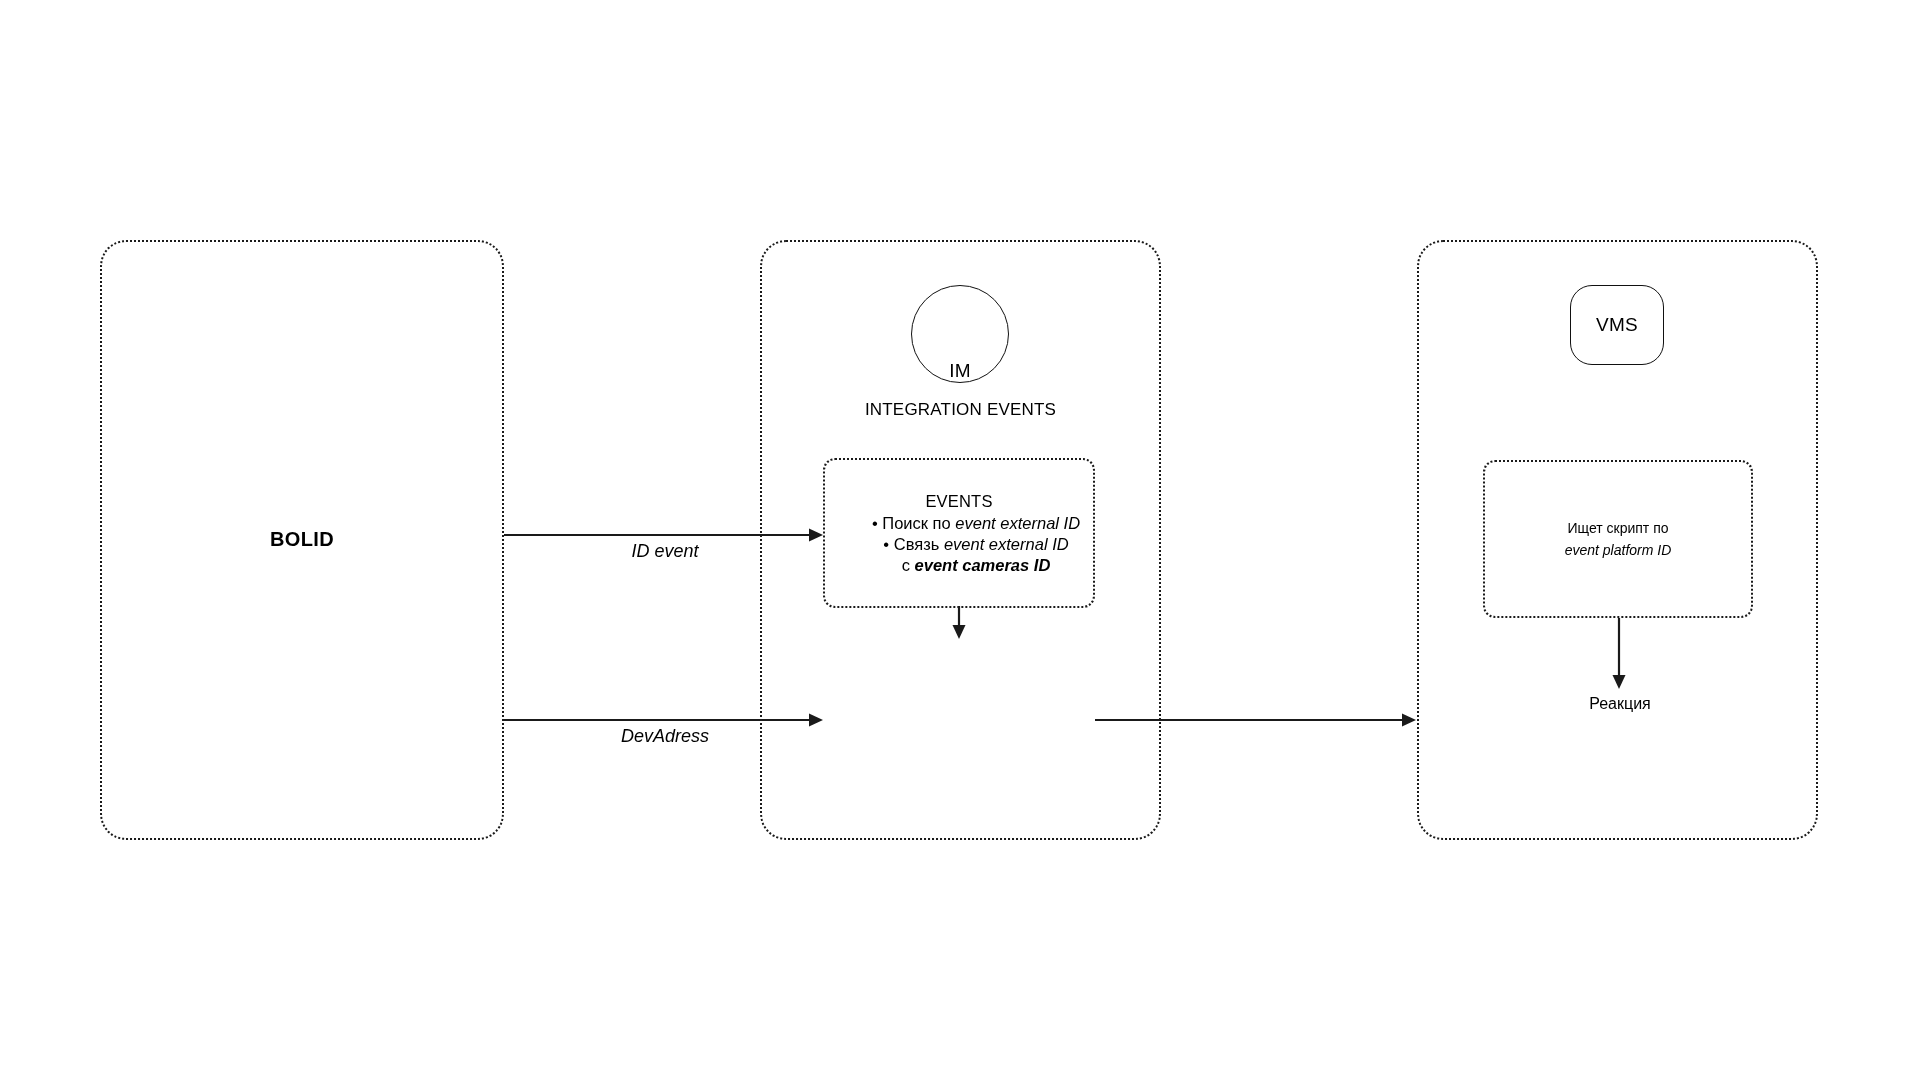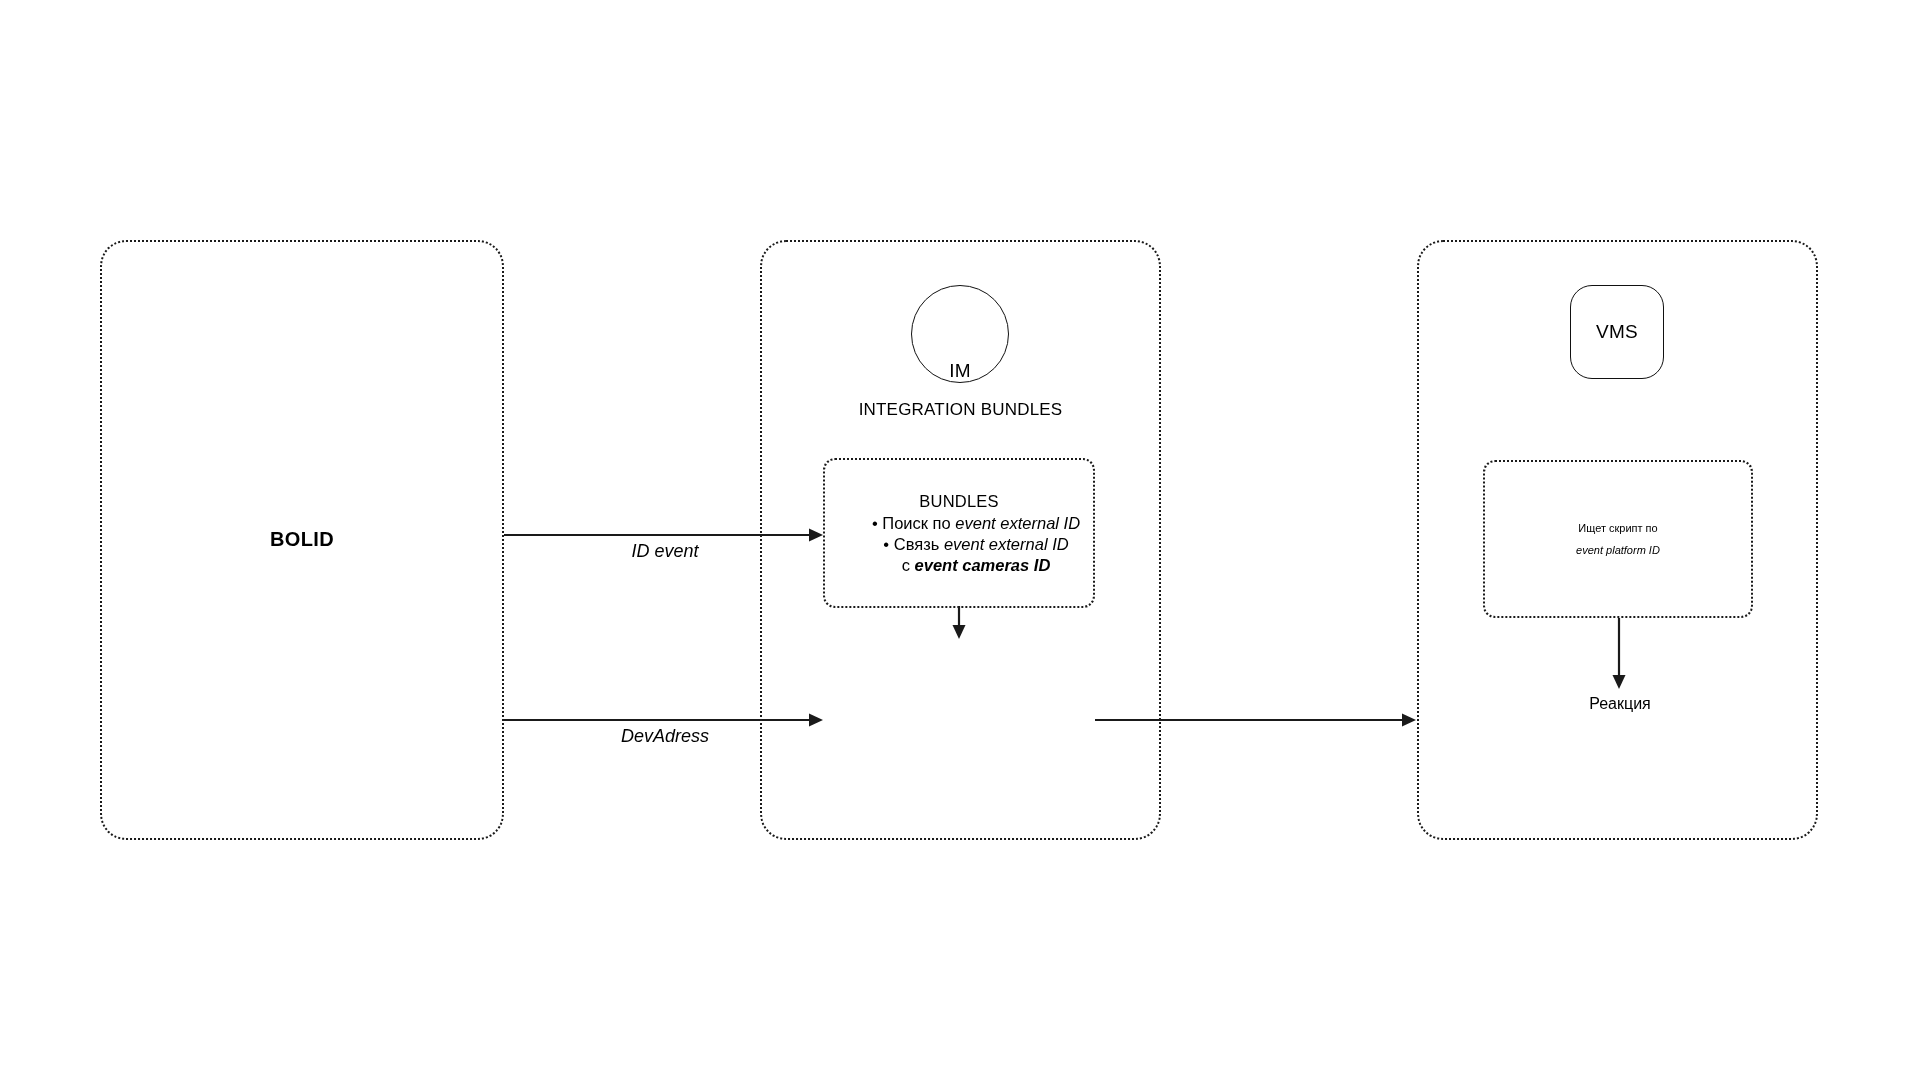--- a/index.html
+++ b/index.html
@@ -60,21 +60,21 @@
     align-items: flex-end;
     justify-content: center;
     font-size: 19px;
     letter-spacing: 0.3px;
   }
   .node-rounded-square {
     position: absolute;
     left: 1570px;
     top: 285px;
     width: 94px;
-    height: 94px;
+    height: 80px;
     border: 1.6px solid #111111;
     border-radius: 22px;
     box-sizing: border-box;
     display: flex;
     align-items: center;
     justify-content: center;
     font-size: 19px;
     letter-spacing: 0.3px;
   }
 
@@ -104,21 +104,21 @@
     line-height: 21px;
     text-align: center;
     white-space: nowrap;
     margin-left: 34px;
   }
   .em { font-style: italic; }
   .em-b { font-style: italic; font-weight: bold; }
   .bullet { letter-spacing: 0; }
 
   .script-text {
-    font-size: 11px;
+    font-size: 14px;
     line-height: 22px;
     text-align: center;
   }
 
   
   .arrow-svg {
     position: absolute;
     overflow: visible;
     pointer-events: none;
   }
@@ -146,24 +146,24 @@
 <div id="canvas">
 
   <div class="zone zone-bolid"></div>
   <div class="caption cap-bolid">BOLID</div>
 
   <div class="zone zone-im"></div>
 
   <div class="node-circle">
     <span>IM</span>
   </div>
-  <div class="caption cap-im-module">INTEGRATION BUNDLES</div>
+  <div class="caption cap-im-module">INTEGRATION EVENTS</div>
 
   <div class="inner-box box-events">
-    <div class="box-title">BUNDLES</div>
+    <div class="box-title">EVENTS</div>
     <div class="box-line">
       <span class="bullet">•</span>
       <span>Поиск по </span><span class="em">event external ID</span>
     </div>
     <div class="box-line">
       <span class="bullet">•</span>
       <span>Связь </span><span class="em">event external ID</span>
     </div>
     <div class="box-line">
       <span>с </span><span class="em-b">event cameras ID</span>

